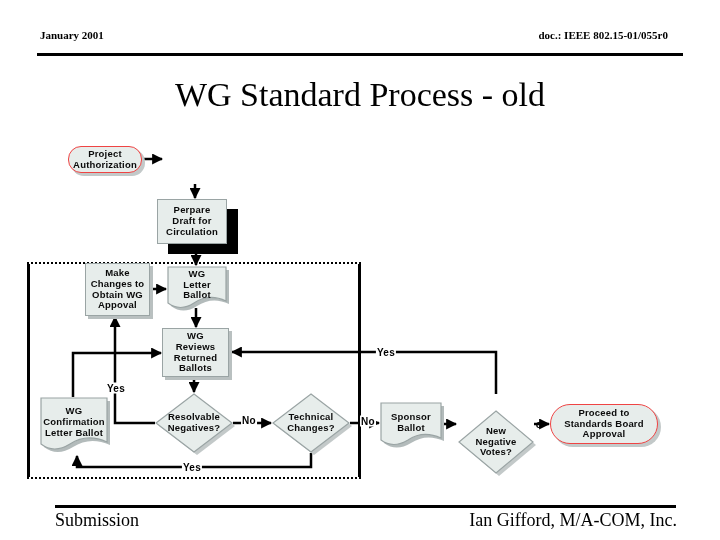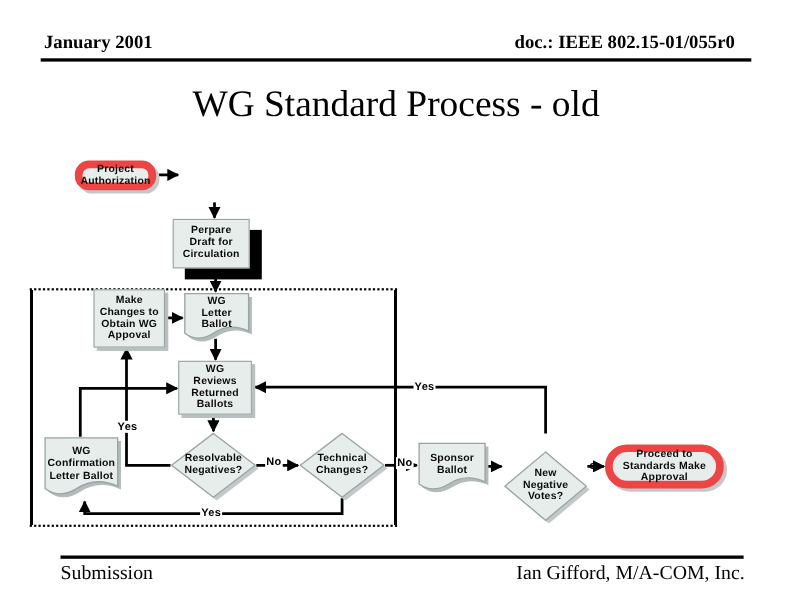--- a/index.html
+++ b/index.html
@@ -1,20 +1,20 @@
 <!DOCTYPE html>
 <html><head>
 <meta charset="utf-8">
 <style>
   html,body{margin:0;padding:0;background:#fff;}
   .slide{position:relative;width:720px;height:540px;background:#ffffff;overflow:hidden;
          font-family:"Liberation Sans",sans-serif;}
   
   .hdr-text{position:absolute;font-family:"Liberation Serif",serif;font-weight:bold;
-            font-size:17px;color:#000;white-space:nowrap;}
+            font-size:11px;color:#000;white-space:nowrap;}
   .rule{position:absolute;background:#000;}
   .title{position:absolute;left:0;right:0;top:76px;text-align:center;
          font-family:"Liberation Serif",serif;font-size:34px;color:#000;}
   .ftr-text{position:absolute;font-family:"Liberation Serif",serif;font-size:18px;
             color:#000;white-space:nowrap;}
   
   .lines{position:absolute;left:0;top:0;z-index:1;pointer-events:none;}
   .groupbox{position:absolute;left:27px;top:262px;width:334px;height:217px;z-index:0;
             box-sizing:border-box;
             border-top:2px dotted #000;border-bottom:2px dotted #000;
@@ -23,21 +23,21 @@
           font-weight:bold;font-size:10px;letter-spacing:.3px;color:#000;
           background:#fff;padding:0 1px;line-height:11px;}
   .elabel.nobg{background:transparent;}
   .node{position:absolute;z-index:3;display:flex;align-items:center;justify-content:center;
         text-align:center;}
   .node-label{white-space:pre-line;font-weight:bold;font-size:9.5px;line-height:10.8px;
               letter-spacing:.2px;color:#0a0a0a;position:relative;z-index:2;}
   .proc{background:#e7edeb;border:1px solid #9aa4a4;box-sizing:border-box;
         box-shadow:3px 3px 0 #b9c0c0;}
   .proc.blackshadow{box-shadow:11px 10px 0 #000;}
-  .term{background:#e7edeb;border:7px solid #ef4444;box-sizing:border-box;
+  .term{background:#e7edeb;border:1px solid #ef4444;box-sizing:border-box;
         box-shadow:3px 3px 0 #c3c9c9;}
   .shape-svg{position:absolute;left:0;top:0;z-index:1;overflow:visible;}
   .docnode .node-label{padding-bottom:7px;}
 </style>
 </head>
 <body>
 
 <div class="slide">
 
   <div class="hdr-text" style="left:40px;top:29px;">January 2001</div>
@@ -157,21 +157,21 @@
       <polygon points="41,4 78,35 41,66 4,35" fill="#c3c9c9"></polygon>
       <polygon points="38,1 75,32 38,63 1,32" fill="#e7edeb" stroke="#9aa4a4" stroke-width="1.2"></polygon>
     </svg>
     <div class="node-label">New
 Negative
 Votes?</div>
   </div>
 
   <div class="node term" style="left:550px;top:404px;width:108px;height:40px;border-radius:20px;">
     <div class="node-label">Proceed to
-Standards Make
+Standards Board
 Approval</div>
   </div>
 
   <div class="rule" style="left:55px;top:505px;width:621px;height:3px;"></div>
   <div class="ftr-text" style="left:55px;top:510px;">Submission</div>
   <div class="ftr-text" style="right:43px;top:510px;">Ian Gifford, M/A-COM, Inc.</div>
 
 </div>
 
 </body></html>

